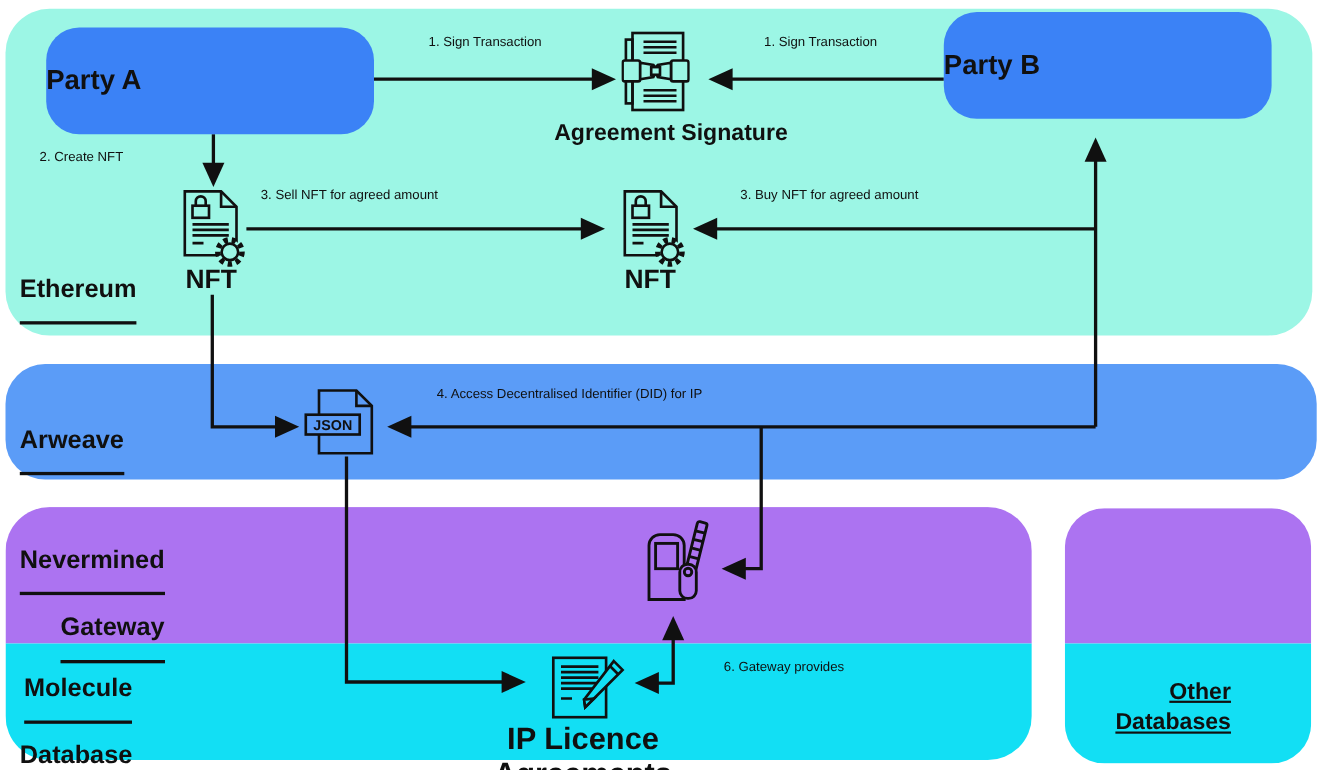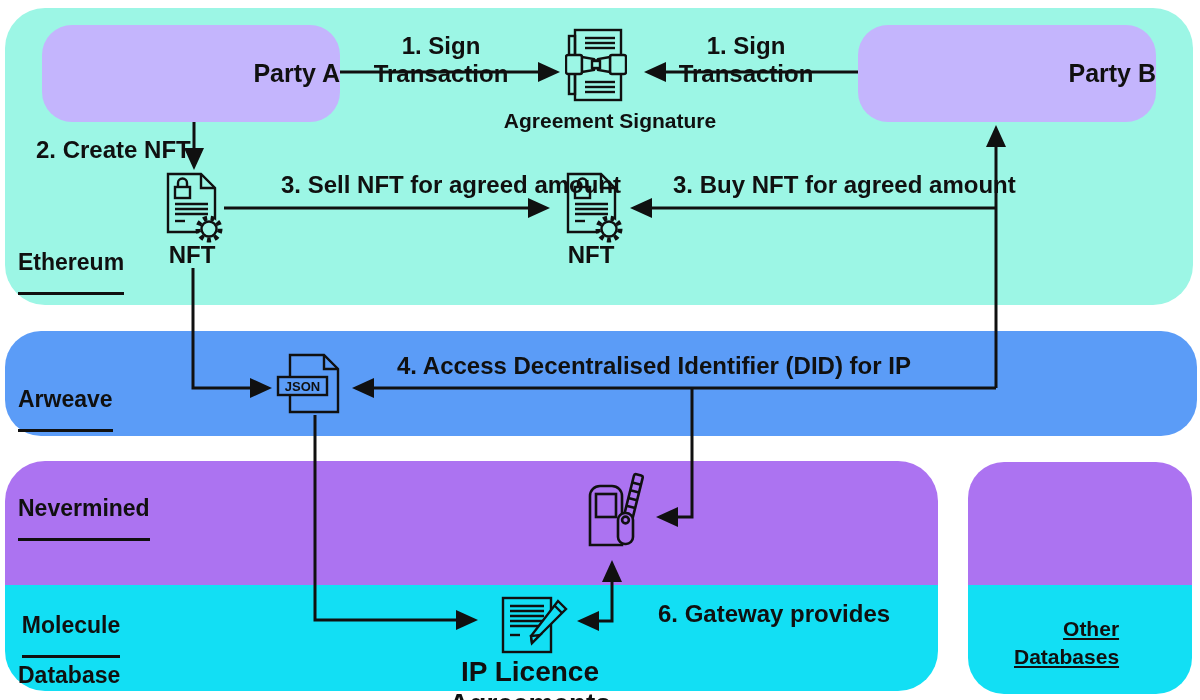--- a/index.html
+++ b/index.html
@@ -1,25 +1,25 @@
 <!DOCTYPE html>
 <html><head>
 <meta charset="utf-8">
 <style>
   html,body{margin:0;padding:0;background:#ffffff;}
   body{width:1200px;height:700px;position:relative;overflow:hidden;
        font-family:"Liberation Sans", sans-serif;color:#101010;}
   .band{position:absolute;border-radius:40px;}
   .lbl{position:absolute;font-weight:700;line-height:1.15;text-align:right;}
   .ul span{display:inline-block;border-bottom:3px solid #101010;padding-bottom:17px;}
-  .ul div{margin-bottom:4px;}
-  .step{font-size:24px;font-weight:700;}
+  .ul div{margin-bottom:15px;}
+  .step{font-size:12px;font-weight:400;}
   .ctr{text-align:center;}
-  .party{position:absolute;background:#c4b5fd;border-radius:30px;
-         display:flex;align-items:center;justify-content:flex-end;
+  .party{position:absolute;background:#3b82f6;border-radius:30px;
+         display:flex;align-items:center;justify-content:flex-start;
          font-size:25px;font-weight:700;}
   svg{display:block;}
   .icon{position:absolute;}
   #overlay{position:absolute;left:0;top:0;pointer-events:none;}
 </style>
 </head>
 <body>
 
 <div class="band" style="left:5px;top:8px;width:1188px;height:297px;background:#9CF6E5;"></div>
 
@@ -61,21 +61,21 @@
     <polygon points="272,388 250,378 250,398"></polygon>
     <polygon points="478,620 456,610 456,630"></polygon>
     <polygon points="577,621 599,611 599,631"></polygon>
     <polygon points="612,560 602,582 622,582"></polygon>
   </g>
 </svg>
 
 <div class="party" style="left:42px;top:25px;width:298px;height:97px;">
   <span>Party A</span>
 </div>
-<div class="party" style="left:858px;top:25px;width:298px;height:97px;">
+<div class="party" style="left:858px;top:11px;width:298px;height:97px;">
   <span>Party B</span>
 </div>
 
 <div class="icon" style="left:565px;top:28px;">
   <svg width="62" height="74" viewBox="0 0 62 74">
     <g stroke="#101010" stroke-width="2.4" fill="none">
       <rect x="10" y="2" width="46" height="70"></rect>
       <rect x="4" y="8" width="6" height="58"></rect>
       <line x1="20" y1="10" x2="50" y2="10"></line>
       <line x1="20" y1="15" x2="50" y2="15"></line>
@@ -177,33 +177,34 @@
         <line x1="56" y1="12" x2="64" y2="20"></line>
       </g>
     </g>
   </svg>
 </div>
 
 <div class="lbl step ctr" style="left:331px;top:32px;width:220px;">1. Sign Transaction</div>
 <div class="lbl step ctr" style="left:636px;top:32px;width:220px;">1. Sign Transaction</div>
 <div class="lbl ctr" style="left:480px;top:109px;width:260px;font-size:21px;">Agreement Signature</div>
 <div class="lbl step" style="left:36px;top:136px;">2. Create NFT</div>
-<div class="lbl step" style="left:237px;top:171px;margin-left:44px;">3. Sell NFT for agreed amount</div>
+<div class="lbl step" style="left:237px;top:171px;">3. Sell NFT for agreed amount</div>
 <div class="lbl step" style="left:673px;top:171px;">3. Buy NFT for agreed amount</div>
 <div class="lbl ctr" style="left:142px;top:241px;width:100px;font-size:24px;">NFT</div>
 <div class="lbl ctr" style="left:541px;top:241px;width:100px;font-size:24px;">NFT</div>
 
 <div class="lbl ul" style="left:18px;top:249px;font-size:23px;"><span>Ethereum</span></div>
 
 <div class="lbl step" style="left:397px;top:352px;">4. Access Decentralised Identifier (DID) for IP</div>
 
 <div class="lbl ul" style="left:18px;top:386px;font-size:23px;"><span>Arweave</span></div>
 
 <div class="lbl ul" style="left:18px;top:495px;font-size:23px;">
   <div><span>Nevermined</span></div>
+  <div><span>Gateway</span></div>
 </div>
 
 <div class="lbl step" style="left:340px;top:493px;line-height:1.4;">
 </div>
 
 <div class="lbl ul" style="left:18px;top:612px;font-size:23px;">
   <div><span>Molecule</span></div>
   <div><span>Database</span></div>
 </div>
 

